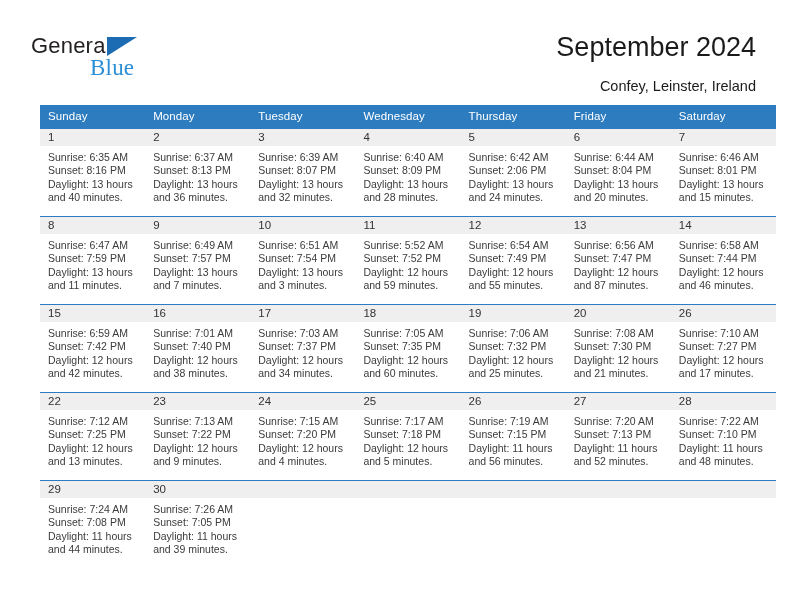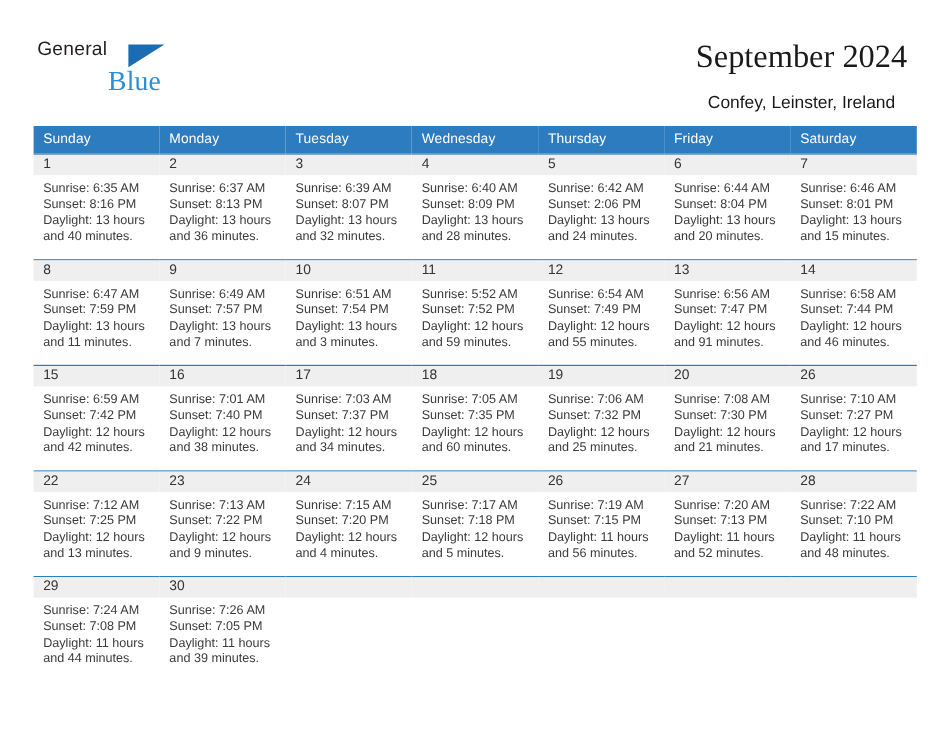--- a/index.html
+++ b/index.html
@@ -33,21 +33,21 @@
     position: absolute;
     left: 31px;
     top: 33px;
     width: 170px;
     height: 52px;
   }
   .logo-general {
     position: absolute;
     left: 0;
     top: 0;
-    font-size: 16px;
+    font-size: 22px;
     letter-spacing: 0.2px;
     color: #231f20;
     font-family: "Liberation Sans", sans-serif;
   }
   .logo-tri {
     position: absolute;
     left: 76px;
     top: 4px;
     width: 0;
     height: 0;
@@ -65,43 +65,43 @@
   }
   .title {
     position: absolute;
     right: 36px;
     top: 32px;
     font-size: 27px;
     color: #1a1a1a;
     text-align: right;
     white-space: nowrap;
     font-weight: normal;
-    font-family: Liberation Serif, serif;
   }
   .subtitle {
     position: absolute;
-    right: 46px;
+    right: 36px;
     top: 78px;
     font-size: 14.5px;
     color: #1a1a1a;
     text-align: right;
     white-space: nowrap;
   }
 
   
   .calendar {
     position: absolute;
     left: 28px;
     top: 105px;
     width: 736px;
   }
   table.cal {
     border-collapse: collapse;
     table-layout: fixed;
     width: 736px;
+    margin-left: 12px;
   }
   table.cal col { width: 105.14px; }
 
   thead th {
     background: #2c7cbf;
     color: #ffffff;
     font-size: 11.5px;
     font-weight: normal;
     text-align: left;
     padding: 5px 0 6px 8px;
@@ -313,21 +313,21 @@
                 </div>
               </div>
             </td>
             <td>
               <div class="cell">
                 <div class="daynum-strip">13</div>
                 <div class="info">
                   <div>Sunrise: 6:56 AM</div>
                   <div>Sunset: 7:47 PM</div>
                   <div>Daylight: 12 hours</div>
-                  <div>and 91 minutes.</div>
+                  <div>and 87 minutes.</div>
                 </div>
               </div>
             </td>
             <td>
               <div class="cell">
                 <div class="daynum-strip">14</div>
                 <div class="info">
                   <div>Sunrise: 6:58 AM</div>
                   <div>Sunset: 7:44 PM</div>
                   <div>Daylight: 12 hours</div>

